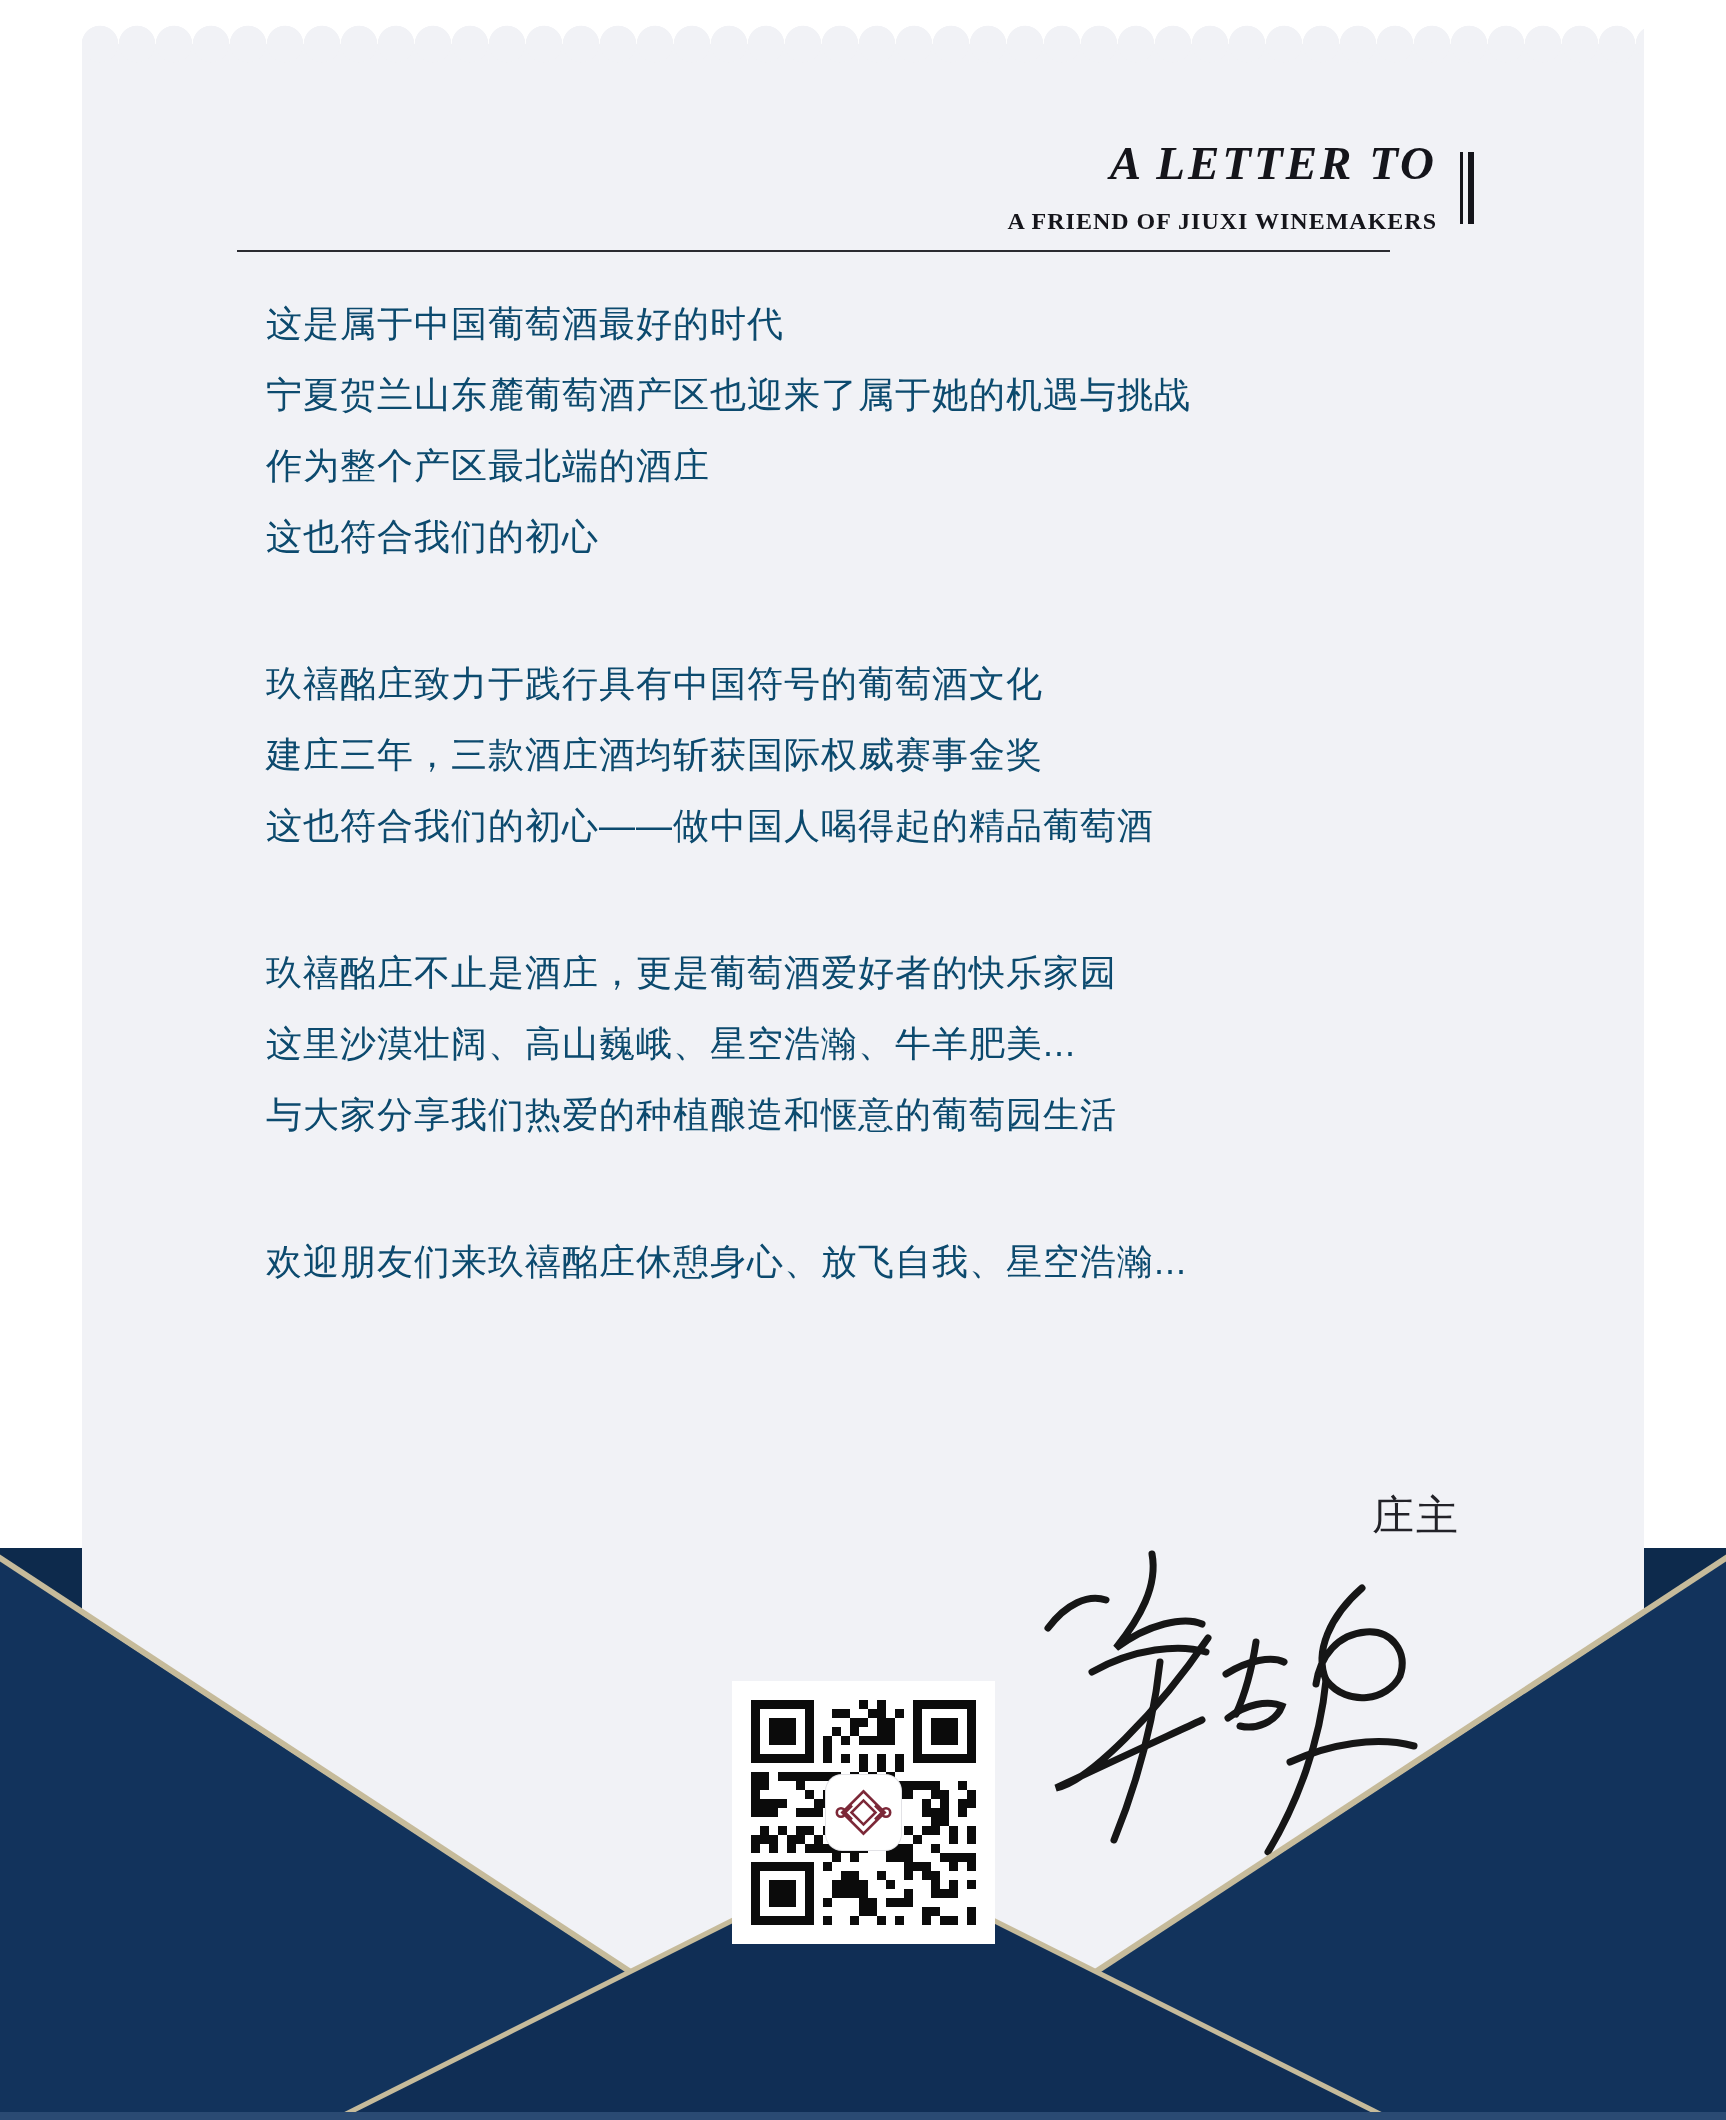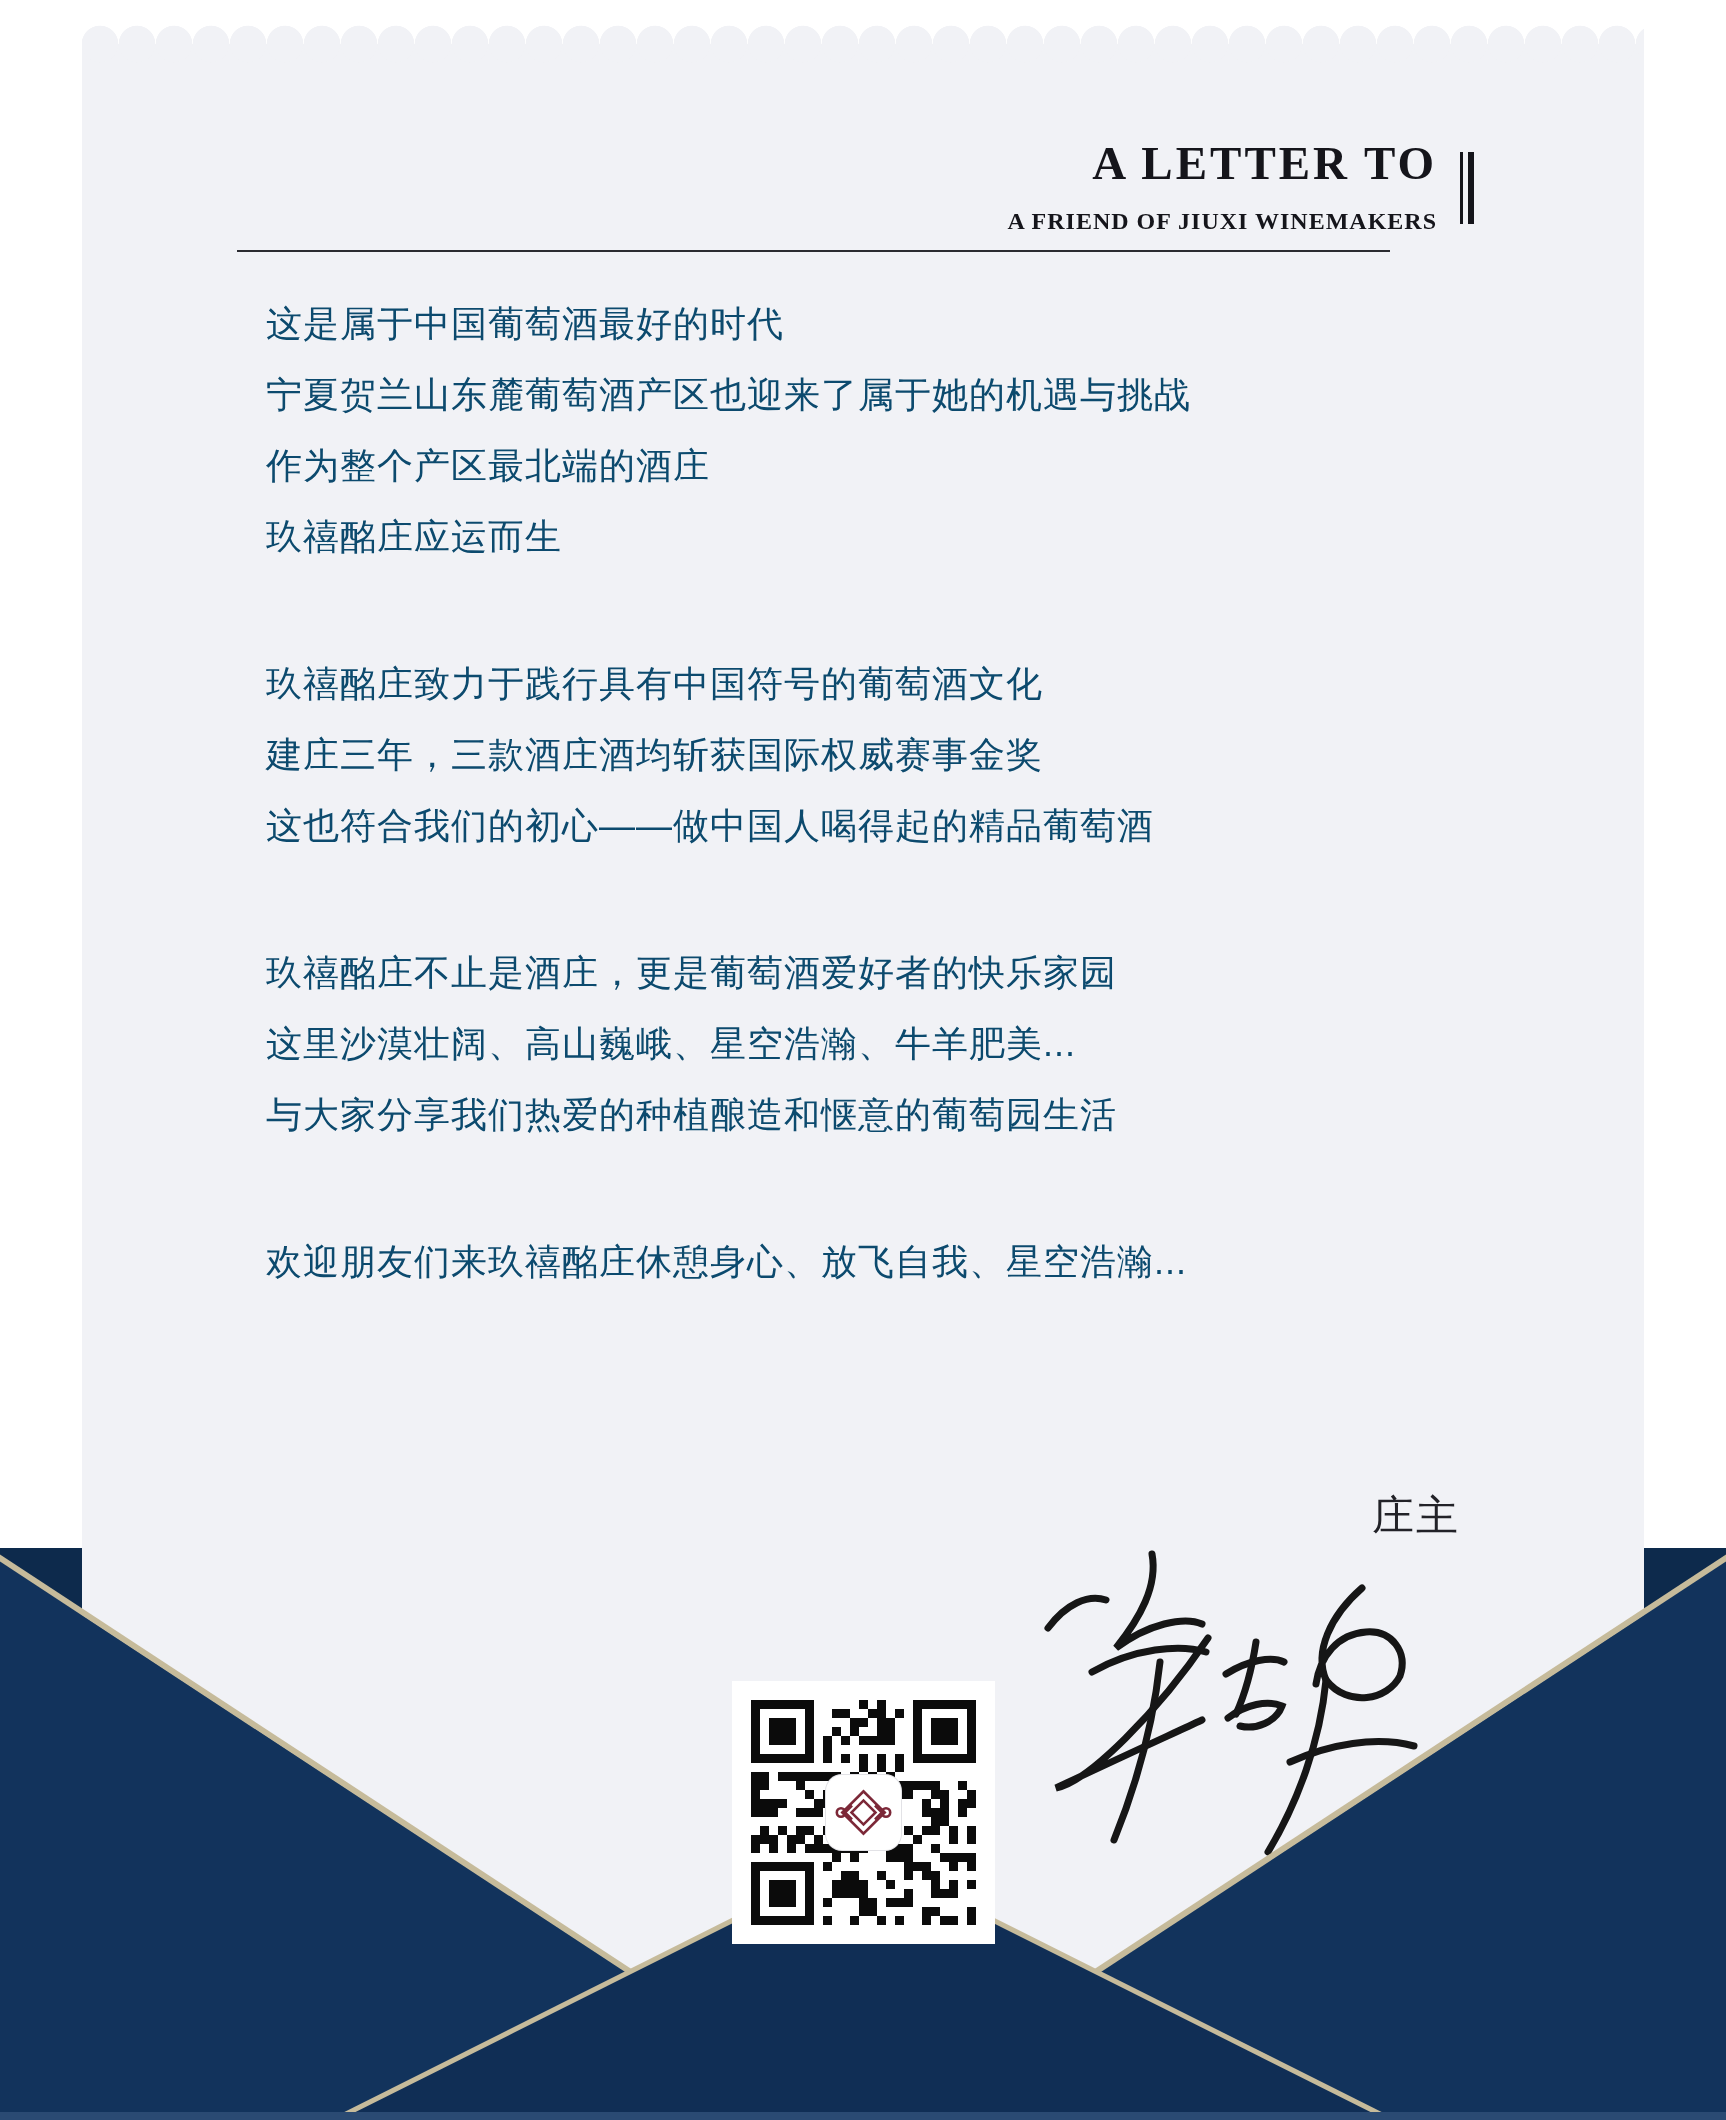--- a/index.html
+++ b/index.html
@@ -25,21 +25,21 @@
     left:82px;top:25px;width:1562px;height:38px;
     background-image:radial-gradient(circle at 18px 19px,#f1f2f6 0 18px,rgba(0,0,0,0) 18.6px);
     background-size:37px 38px;background-repeat:repeat-x;
   }
 
   
   #header{
     right:289px;top:138px;text-align:right;color:#15151b;
     font-family:"Liberation Serif","DejaVu Serif",serif;
   }
-  #header .title{font-size:47px;font-weight:700;letter-spacing:3px;line-height:50px;}
+  #header .title{font-size:47px;font-weight:700;letter-spacing:3px;line-height:50px;font-style:italic;}
   #header .subtitle{font-size:24px;font-weight:700;letter-spacing:1px;line-height:28px;margin-top:19px;}
   #header-bars{right:252px;top:152px;width:14px;height:72px;}
   #header-bars .bar-thin{position:absolute;left:0;top:0;width:3px;height:72px;background:#15151b;}
   #header-bars .bar-thick{position:absolute;right:0;top:0;width:6px;height:72px;background:#15151b;}
   #header-rule{left:237px;top:250px;width:1153px;height:2px;background:#2b2b31;}
 
   
   #letter-body{
     left:266px;top:288px;width:1180px;color:#0c4a6e;
     font-size:36px;line-height:71px;letter-spacing:1px;font-weight:500;
@@ -83,21 +83,21 @@
   <div class="bar-thin"></div>
   <div class="bar-thick"></div>
 </div>
 <div class="abs" id="header-rule"></div>
 
 <div class="abs" id="letter-body">
   <div class="paragraph">
     <div class="line">这是属于中国葡萄酒最好的时代</div>
     <div class="line">宁夏贺兰山东麓葡萄酒产区也迎来了属于她的机遇与挑战</div>
     <div class="line">作为整个产区最北端的酒庄</div>
-    <div class="line">玖禧酩庄应运而生</div>
+    <div class="line">这也符合我们的初心</div>
   </div>
   <div class="paragraph">
     <div class="line">玖禧酩庄致力于践行具有中国符号的葡萄酒文化</div>
     <div class="line">建庄三年，三款酒庄酒均斩获国际权威赛事金奖</div>
     <div class="line">这也符合我们的初心——做中国人喝得起的精品葡萄酒</div>
   </div>
   <div class="paragraph">
     <div class="line">玖禧酩庄不止是酒庄，更是葡萄酒爱好者的快乐家园</div>
     <div class="line">这里沙漠壮阔、高山巍峨、星空浩瀚、牛羊肥美...</div>
     <div class="line">与大家分享我们热爱的种植酿造和惬意的葡萄园生活</div>

